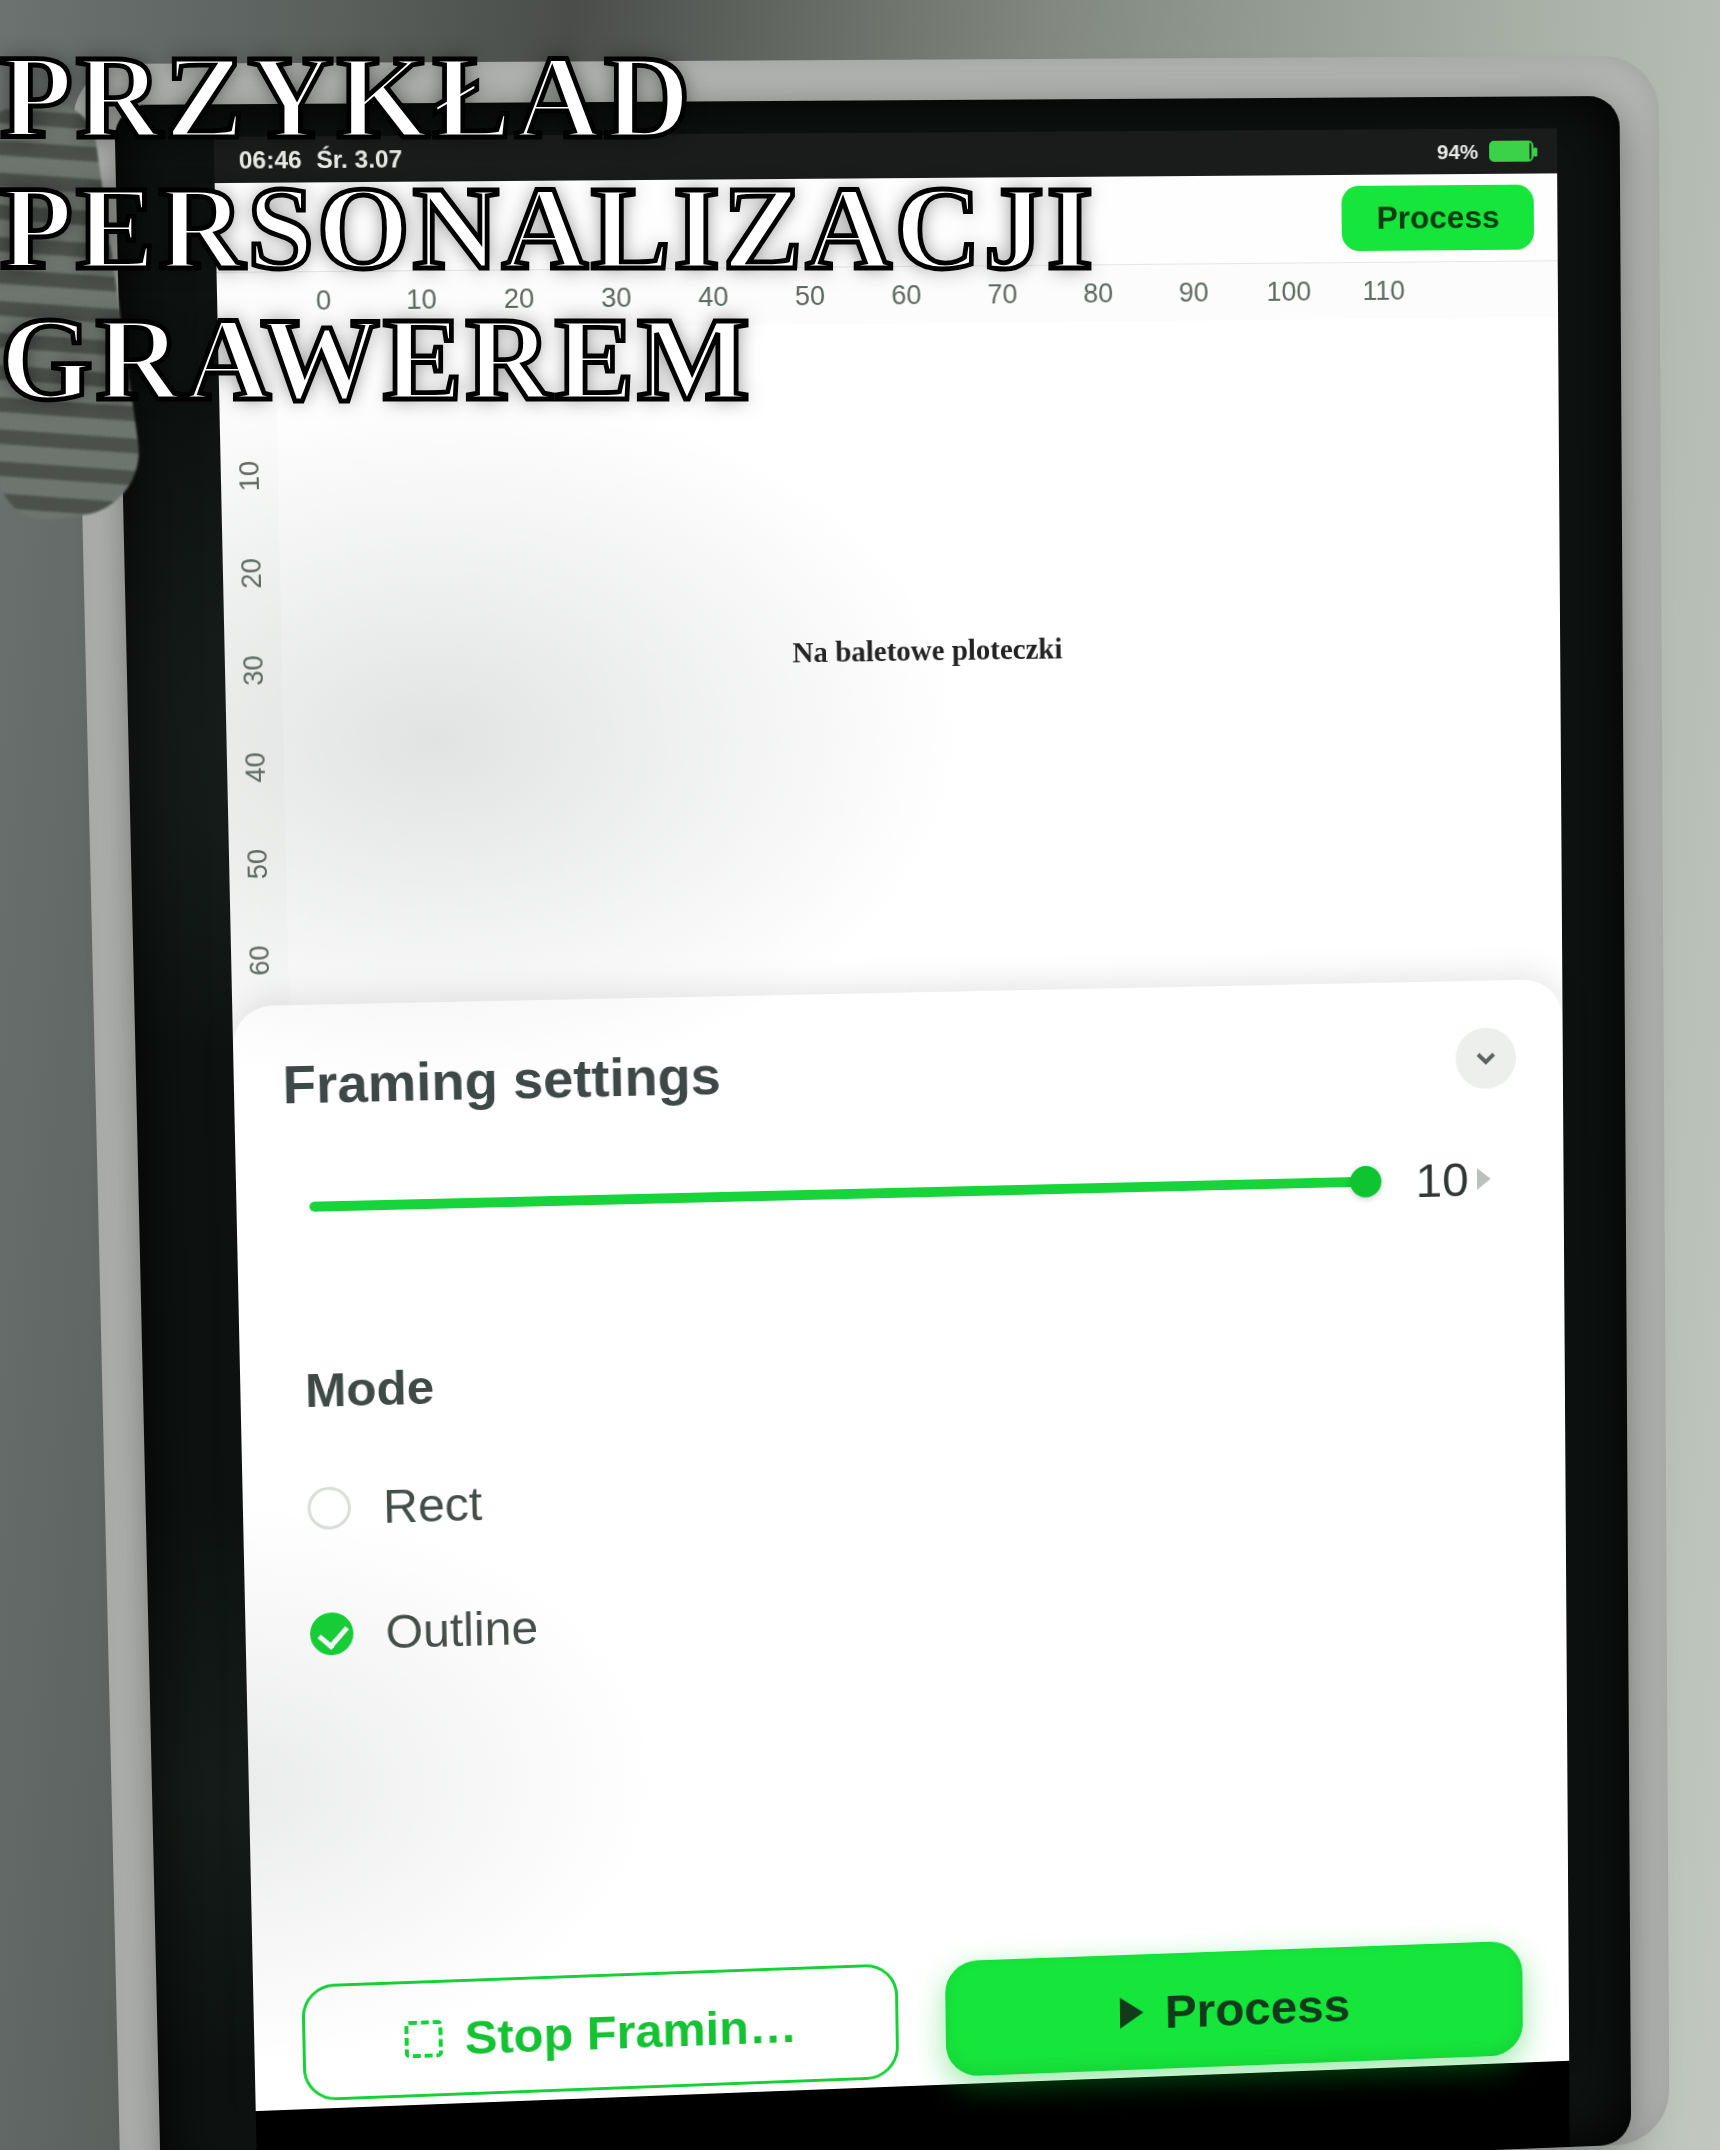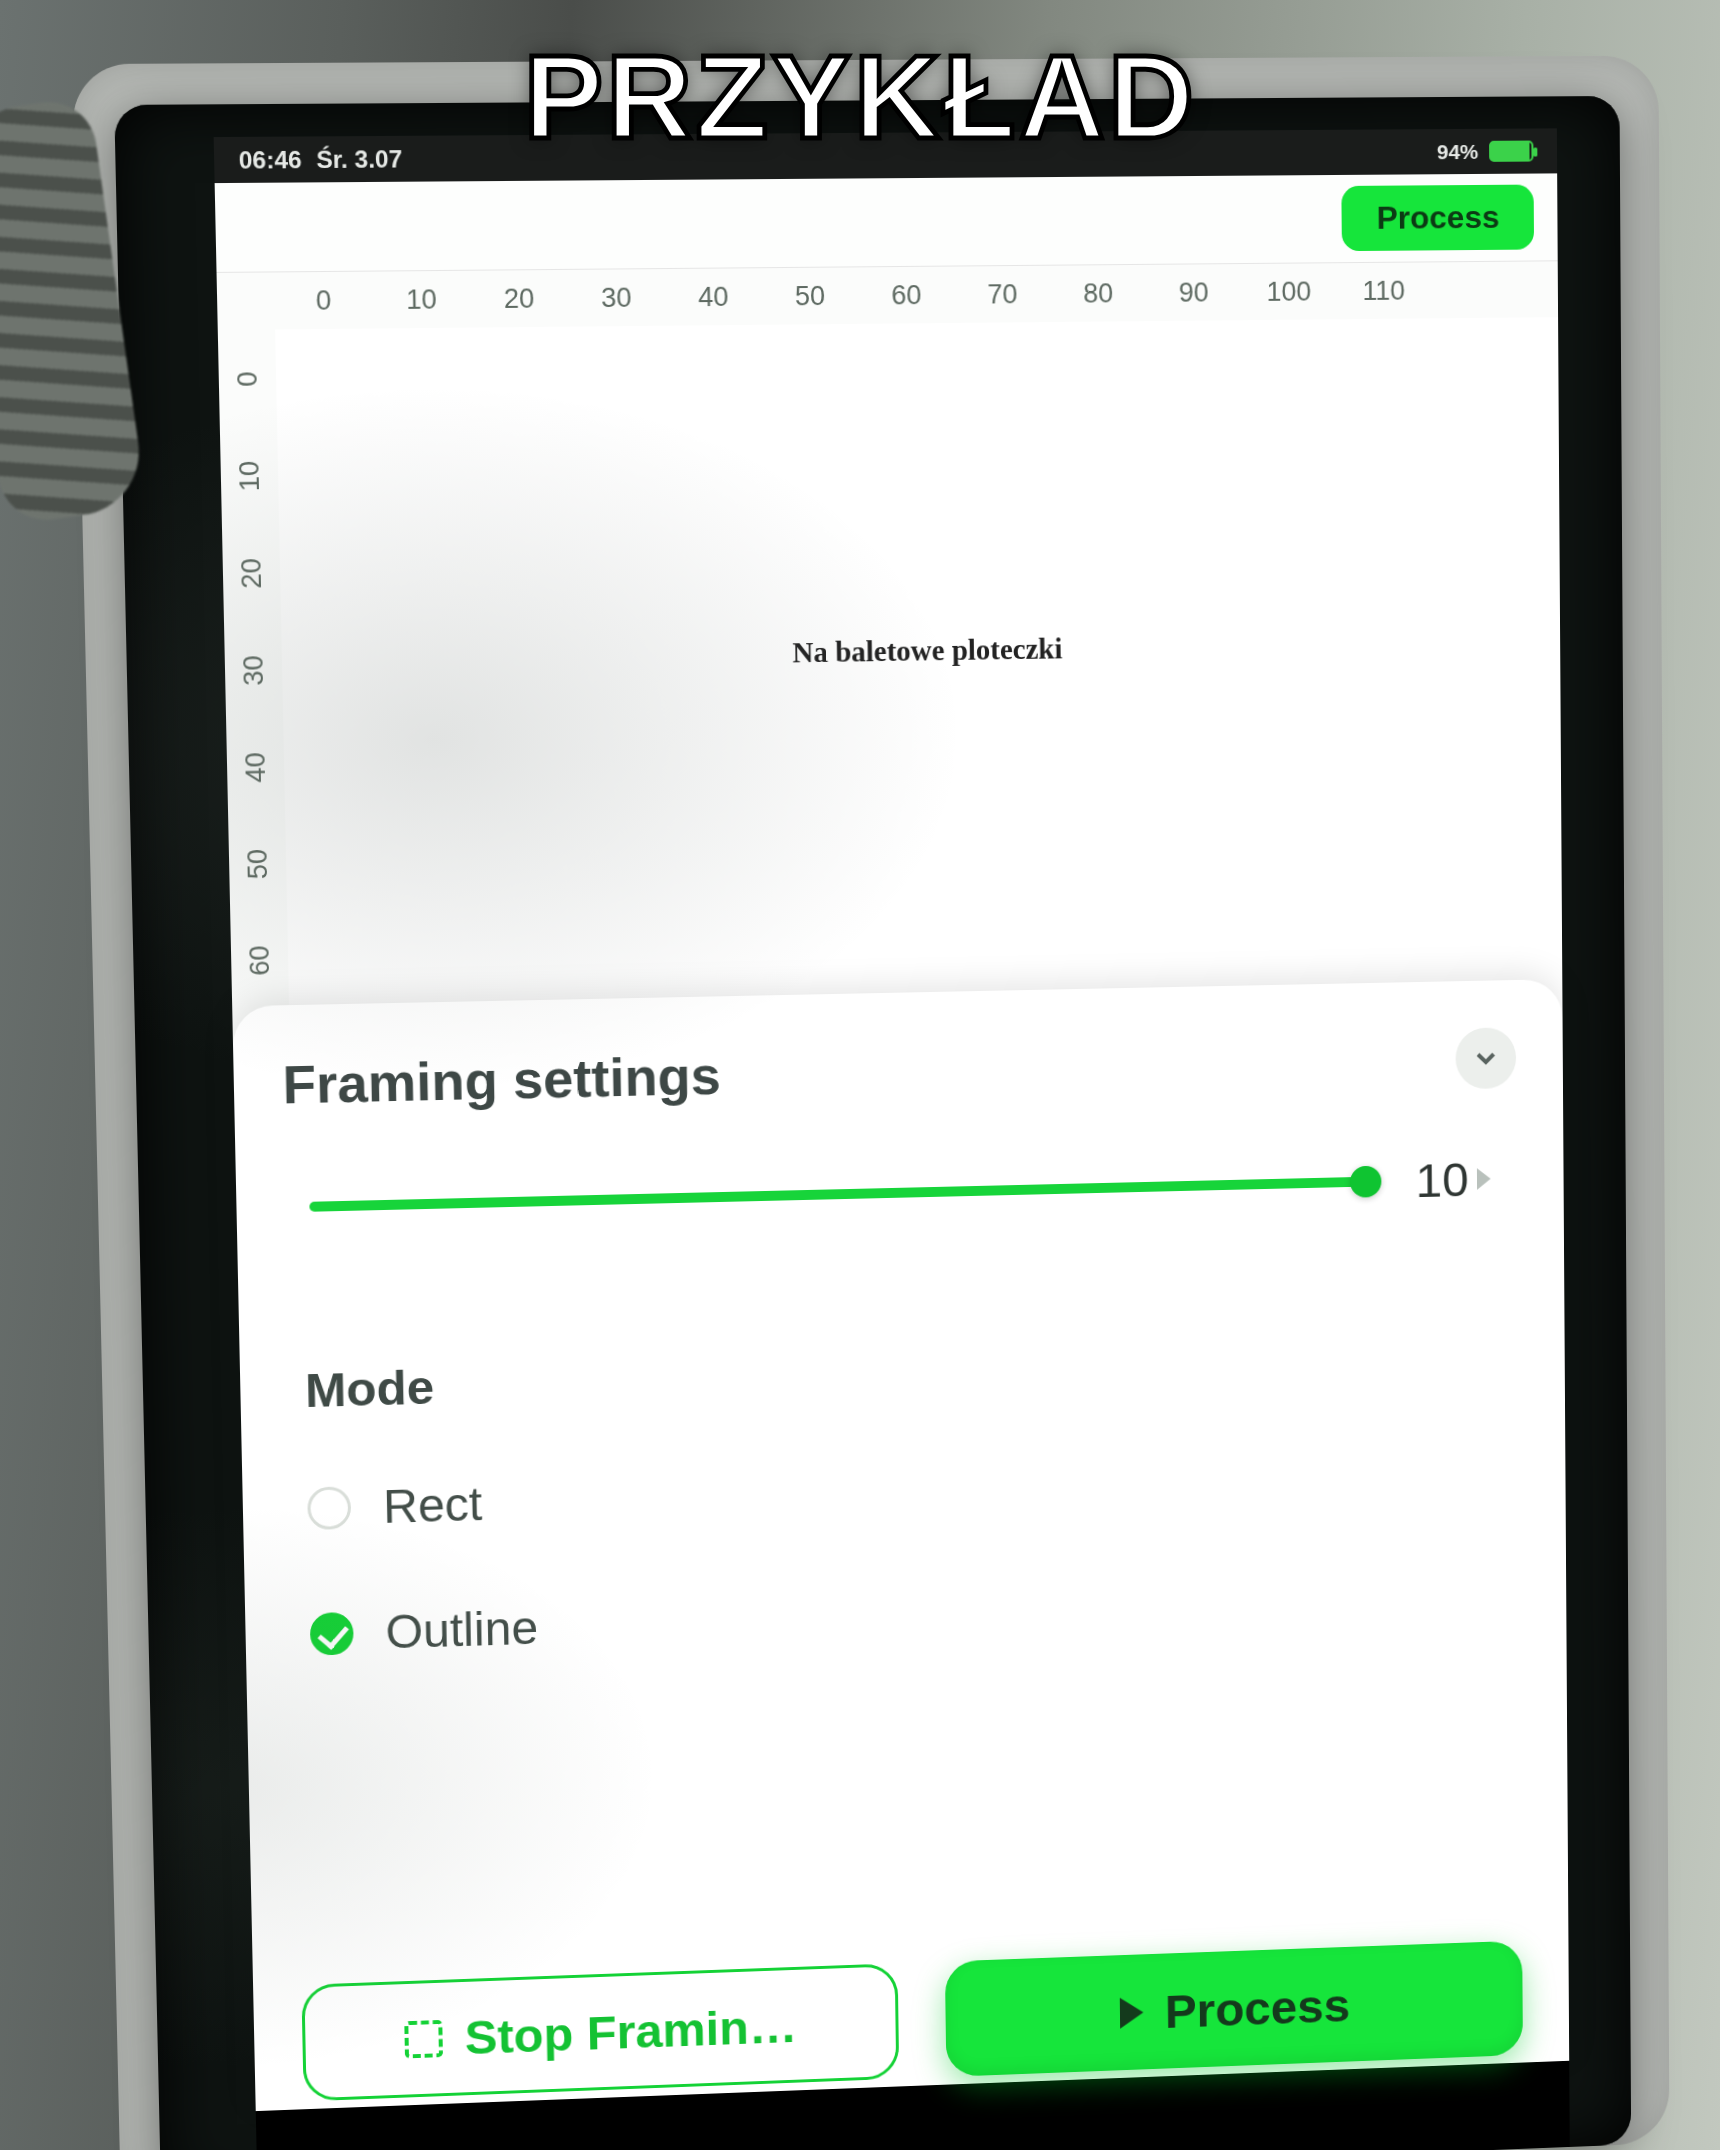--- a/index.html
+++ b/index.html
@@ -8,22 +8,21 @@
     background: linear-gradient(95deg, #6b7270 0%, #5a5f5c 18%, #4a4d4a 30%, #828880 55%, #a8b0a6 80%, #c2c8bf 100%);
     font-family: -apple-system, "Helvetica Neue", Arial, sans-serif;
     position: relative;
   }
 
   
   .overlay-caption {
     position: absolute;
     top: 32px;
     left: 0; right: 0;
-    text-align: center;
-    font-family: Liberation Sans, sans-serif;
+    font-family: Liberation Serif, serif;
     font-weight: 900;
     font-size: 119px;
     letter-spacing: 3.2px;
     color: #fff;
     -webkit-text-stroke: 4.8px #000;
     text-shadow: 0 0 20px rgba(0,0,0,.5);
     line-height: 1.1;
     z-index: 50;
     pointer-events: none;
     text-transform: uppercase;
@@ -314,20 +313,21 @@
     z-index:2;
   }
 </style>
 </head>
 <body>
 
 <div class="corrugated"></div>
 
 <div class="overlay-caption">
   <div>PRZYKŁAD</div>
+  <div>PERSONALIZACJI GRAWEREM</div>
 </div>
 
 <div class="ipad-case">
   <div class="ipad-bezel">
     <div class="ipad-screen">
 
       <div class="status-bar">
         <div class="status-left">
           <span>06:46</span>
           <span>Śr. 3.07</span>

